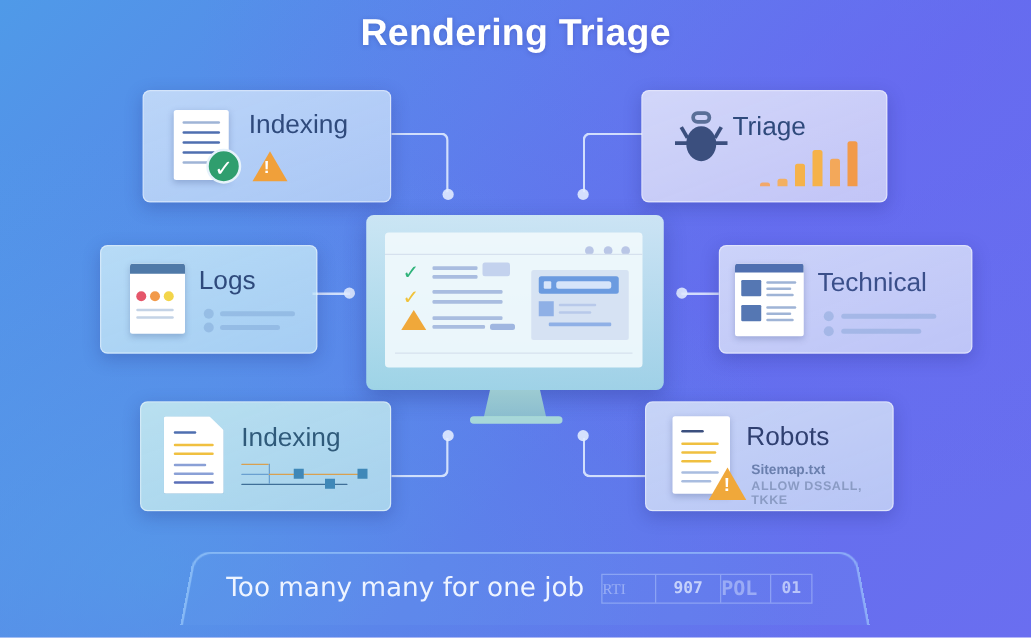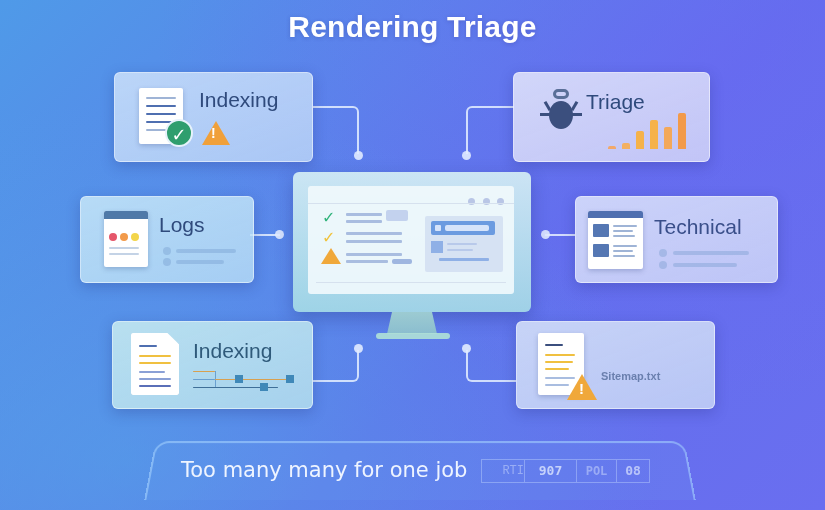--- a/index.html
+++ b/index.html
@@ -190,23 +190,25 @@
   <div class="doc" style="left:21px; top:11px; width:46px; height:62px;">
     <div class="line" style="left:7px; top:11px; width:18px; background:#3b4f7e;"></div>
     <div class="line" style="left:7px; top:21px; width:30px; background:#f0c040;"></div>
     <div class="line" style="left:7px; top:28px; width:28px; background:#f0c040;"></div>
     <div class="line" style="left:7px; top:35px; width:24px; background:#f0c040;"></div>
     <div class="line" style="left:7px; top:44px; width:30px; background:#a9bde0;"></div>
     <div class="line" style="left:7px; top:51px; width:24px; background:#a9bde0;"></div>
   </div>
   <div style="position:absolute; left:50px; top:52px; width:0; height:0; border-left:15px solid transparent; border-right:15px solid transparent; border-bottom:26px solid #f0a83a;"></div>
   <div style="position:absolute; left:62px; top:58px; color:#fff; font-weight:bold; font-size:15px;">!</div>
+  <div class="card-label" style="left:80px; top:16px; color:#2f3f70;">Robots</div>
   <div style="position:absolute; left:84px; top:48px; font-size:11px; font-weight:bold; color:#6a7fae;">Sitemap.txt</div>
+  <div style="position:absolute; left:84px; top:62px; font-size:10px; font-weight:bold; color:#8a9bc4; letter-spacing:0.5px; text-transform:uppercase;">Allow DSSALL, TKKE</div>
 </div>
 
 <div style="position:absolute; left:150px; top:440px; width:540px; height:60px; border:2px solid rgba(170,215,255,0.55); border-bottom:none; border-radius:14px 14px 0 0; transform:perspective(300px) rotateX(12deg); background:rgba(110,160,240,0.15);"></div>
 <div style="position:absolute; left:181px; top:458px; font-size:21px; color:#eef4ff; font-family:'DejaVu Sans', sans-serif;">Too many many for one job</div>
 <div style="position:absolute; left:481px; top:459px; height:24px; display:flex; border:1px solid rgba(200,220,255,0.4);">
-  <div style="width:43px; text-align:right; line-height:22px; font-family:Liberation Mono, monospace; font-size:12px; color:rgba(220,230,255,0.45); border-right:1px solid rgba(200,220,255,0.4);">RTI</div>
+  <div style="width:43px; text-align:left; line-height:22px; font-family:Liberation Serif, serif; font-size:12px; color:rgba(220,230,255,0.45); border-right:1px solid rgba(200,220,255,0.4);">RTI</div>
   <div style="width:52px; text-align:center; line-height:22px; font-family:'DejaVu Sans Mono', monospace; font-size:13px; font-weight:bold; color:rgba(230,238,255,0.75); border-right:1px solid rgba(200,220,255,0.4);">907</div>
-  <div style="width:40px; text-align:center; line-height:22px; font-family:'DejaVu Sans Mono', monospace; font-size:12px; color:rgba(220,230,255,0.45); border-right:1px solid rgba(200,220,255,0.4);font-weight:bold;">POL</div>
-  <div style="width:32px; text-align:center; line-height:22px; font-family:'DejaVu Sans Mono', monospace; font-size:13px; font-weight:bold; color:rgba(230,238,255,0.65);">08</div>
+  <div style="width:40px; line-height:22px; font-family:'DejaVu Sans Mono', monospace; font-size:16px; color:rgba(220,230,255,0.45); border-right:1px solid rgba(200,220,255,0.4);font-weight:bold;">POL</div>
+  <div style="width:32px; text-align:center; line-height:22px; font-family:'DejaVu Sans Mono', monospace; font-size:13px; font-weight:bold; color:rgba(230,238,255,0.65);">01</div>
 </div>
 
 </body></html>

